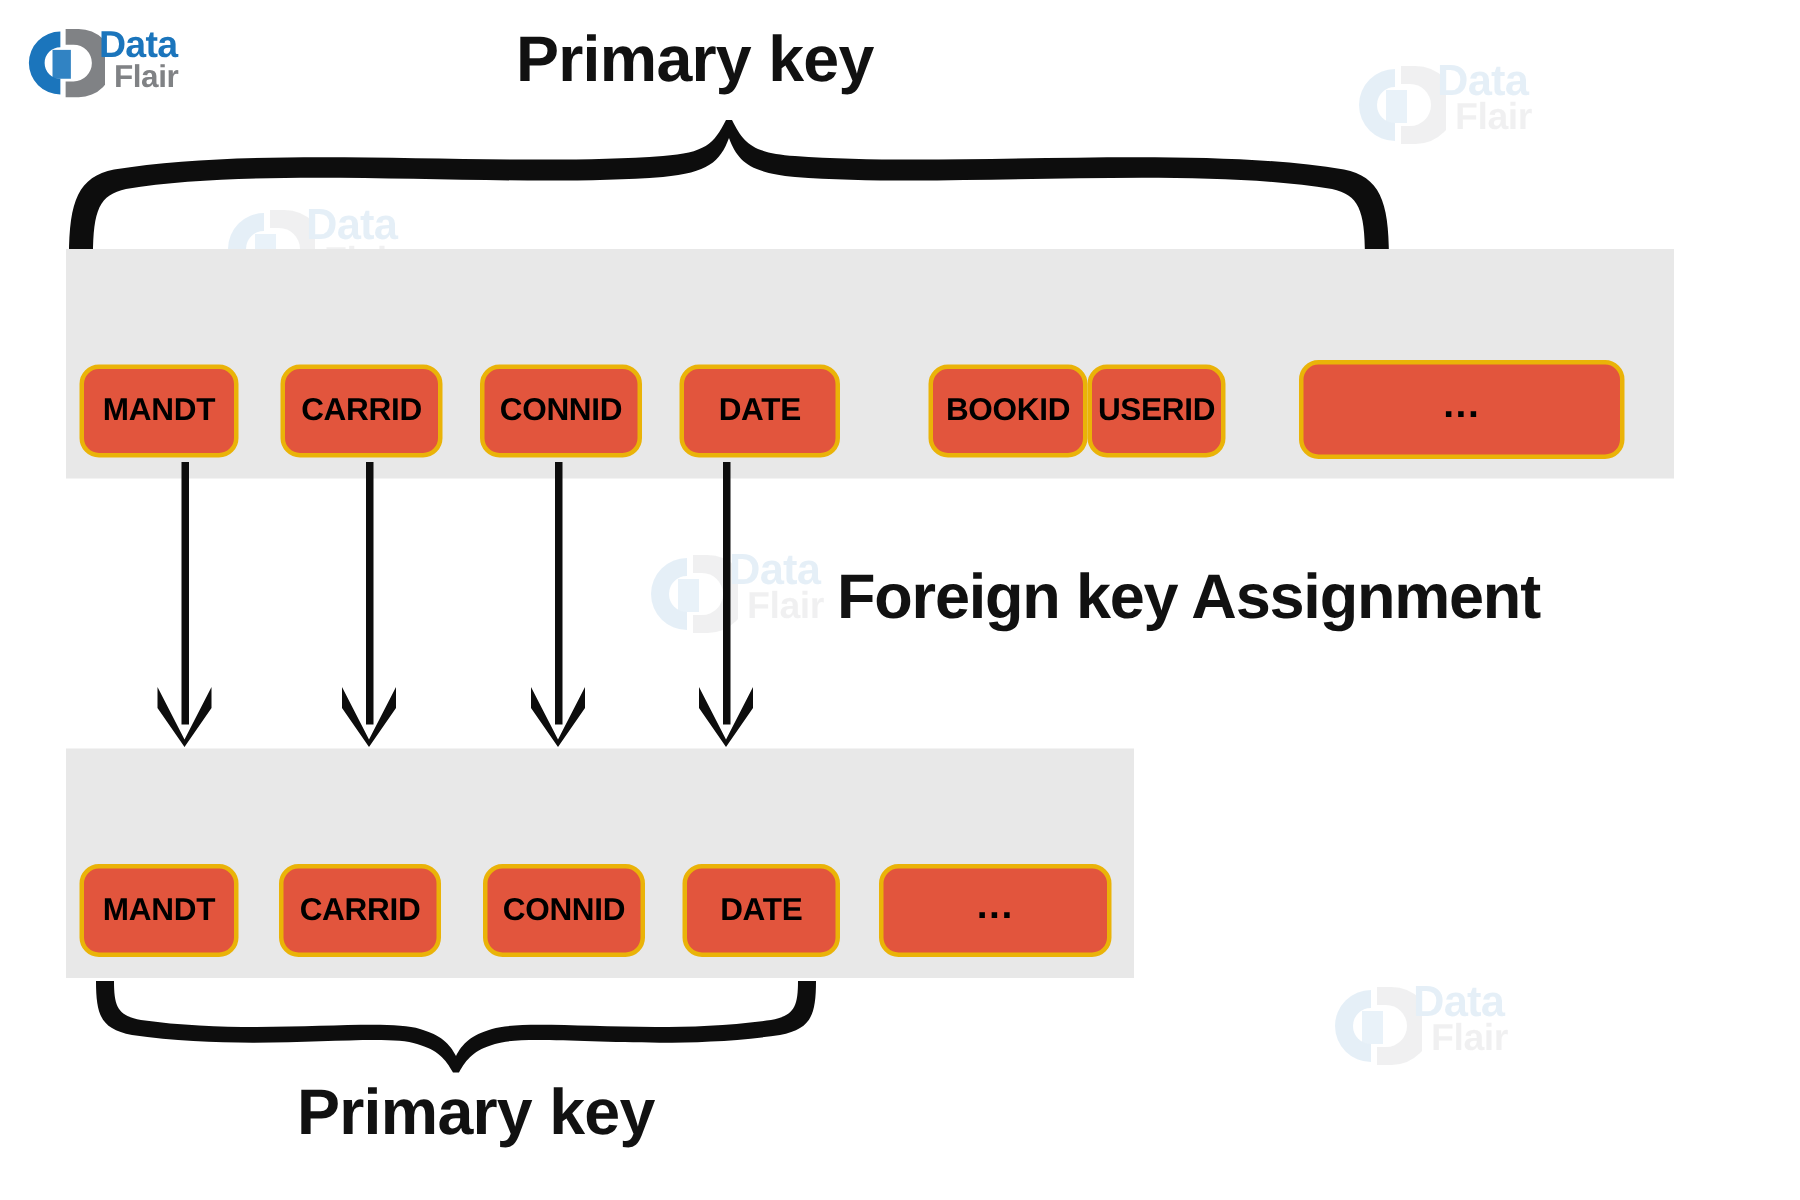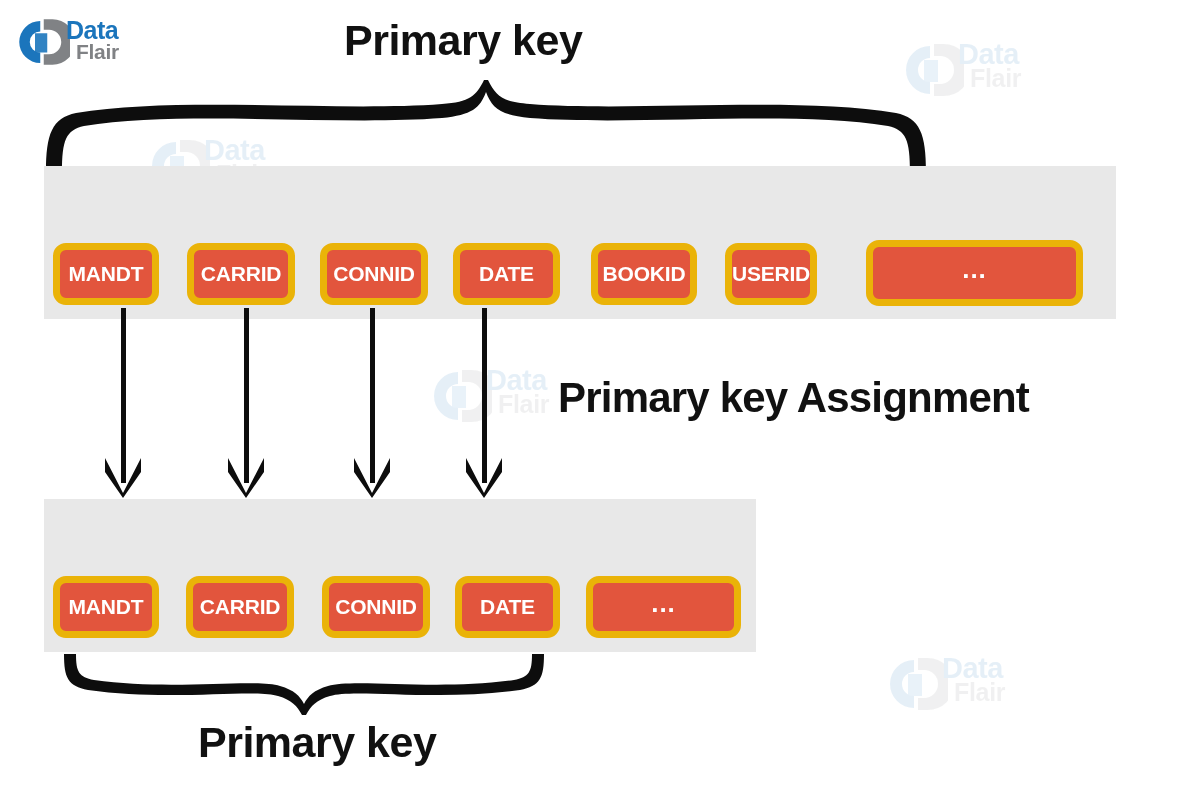--- a/index.html
+++ b/index.html
@@ -87,27 +87,27 @@
     position: absolute;
     background: #E8E8E8;
   }
   #band-top    { left: 44px; top: 166px; width: 1072px; height: 153px; }
   #band-bottom { left: 44px; top: 499px; width: 712px;  height: 153px; }
 
   
   .field {
     position: absolute;
     background: #E2553D;
-    border: 7px solid #eab308;
+    border: 3px solid #eab308;
     border-radius: 13px;
     box-sizing: border-box;
     display: flex;
     align-items: center;
     justify-content: center;
-    color: #ffffff;
+    color: #000000;
     font-weight: bold;
     font-size: 21px;
     letter-spacing: -0.2px;
     white-space: nowrap;
   }
   .field.ellipsis {
     font-size: 26px;
     letter-spacing: 1px;
     padding-bottom: 8px;
   }
@@ -202,42 +202,42 @@
              C300,48 144,32 46,48
              C28,52 24,62 24,94 Z" fill="#0d0d0d"></path>
   </svg>
 
   <div class="band" id="band-top"></div>
 
   <div class="field" style="left:53px;  top:243px; width:106px; height:62px;">MANDT</div>
   <div class="field" style="left:187px; top:243px; width:108px; height:62px;">CARRID</div>
   <div class="field" style="left:320px; top:243px; width:108px; height:62px;">CONNID</div>
   <div class="field" style="left:453px; top:243px; width:107px; height:62px;">DATE</div>
-  <div class="field" style="left:591px; top:243px; width:106px; height:62px;">BOOKID</div>
+  <div class="field" style="left:619px; top:243px; width:106px; height:62px;">BOOKID</div>
   <div class="field" style="left:725px; top:243px; width:92px; height:62px;">USERID</div>
   <div class="field ellipsis" style="left:866px; top:240px; width:217px; height:66px;">...</div>
 
   <svg class="arrow" style="left:104px; top:308px; width:40px; height:190px;" viewBox="0 0 40 190">
     <rect x="17" y="0" width="5" height="175" fill="#0d0d0d"></rect>
     <path d="M1,150 L19,185 L37,150 L37,164 L19,190 L1,164 Z" fill="#0d0d0d"></path>
   </svg>
   <svg class="arrow" style="left:227px; top:308px; width:40px; height:190px;" viewBox="0 0 40 190">
     <rect x="17" y="0" width="5" height="175" fill="#0d0d0d"></rect>
     <path d="M1,150 L19,185 L37,150 L37,164 L19,190 L1,164 Z" fill="#0d0d0d"></path>
   </svg>
   <svg class="arrow" style="left:353px; top:308px; width:40px; height:190px;" viewBox="0 0 40 190">
     <rect x="17" y="0" width="5" height="175" fill="#0d0d0d"></rect>
     <path d="M1,150 L19,185 L37,150 L37,164 L19,190 L1,164 Z" fill="#0d0d0d"></path>
   </svg>
   <svg class="arrow" style="left:465px; top:308px; width:40px; height:190px;" viewBox="0 0 40 190">
     <rect x="17" y="0" width="5" height="175" fill="#0d0d0d"></rect>
     <path d="M1,150 L19,185 L37,150 L37,164 L19,190 L1,164 Z" fill="#0d0d0d"></path>
   </svg>
 
-  <div class="title" id="title-fk">Primary key Assignment</div>
+  <div class="title" id="title-fk">Foreign key Assignment</div>
 
   <div class="band" id="band-bottom"></div>
 
   <div class="field" style="left:53px;  top:576px; width:106px; height:62px;">MANDT</div>
   <div class="field" style="left:186px; top:576px; width:108px; height:62px;">CARRID</div>
   <div class="field" style="left:322px; top:576px; width:108px; height:62px;">CONNID</div>
   <div class="field" style="left:455px; top:576px; width:105px; height:62px;">DATE</div>
   <div class="field ellipsis" style="left:586px; top:576px; width:155px; height:62px;">...</div>
 
   <svg class="brace" style="left:58px; top:652px; width:500px; height:66px;" viewBox="0 0 500 66">

